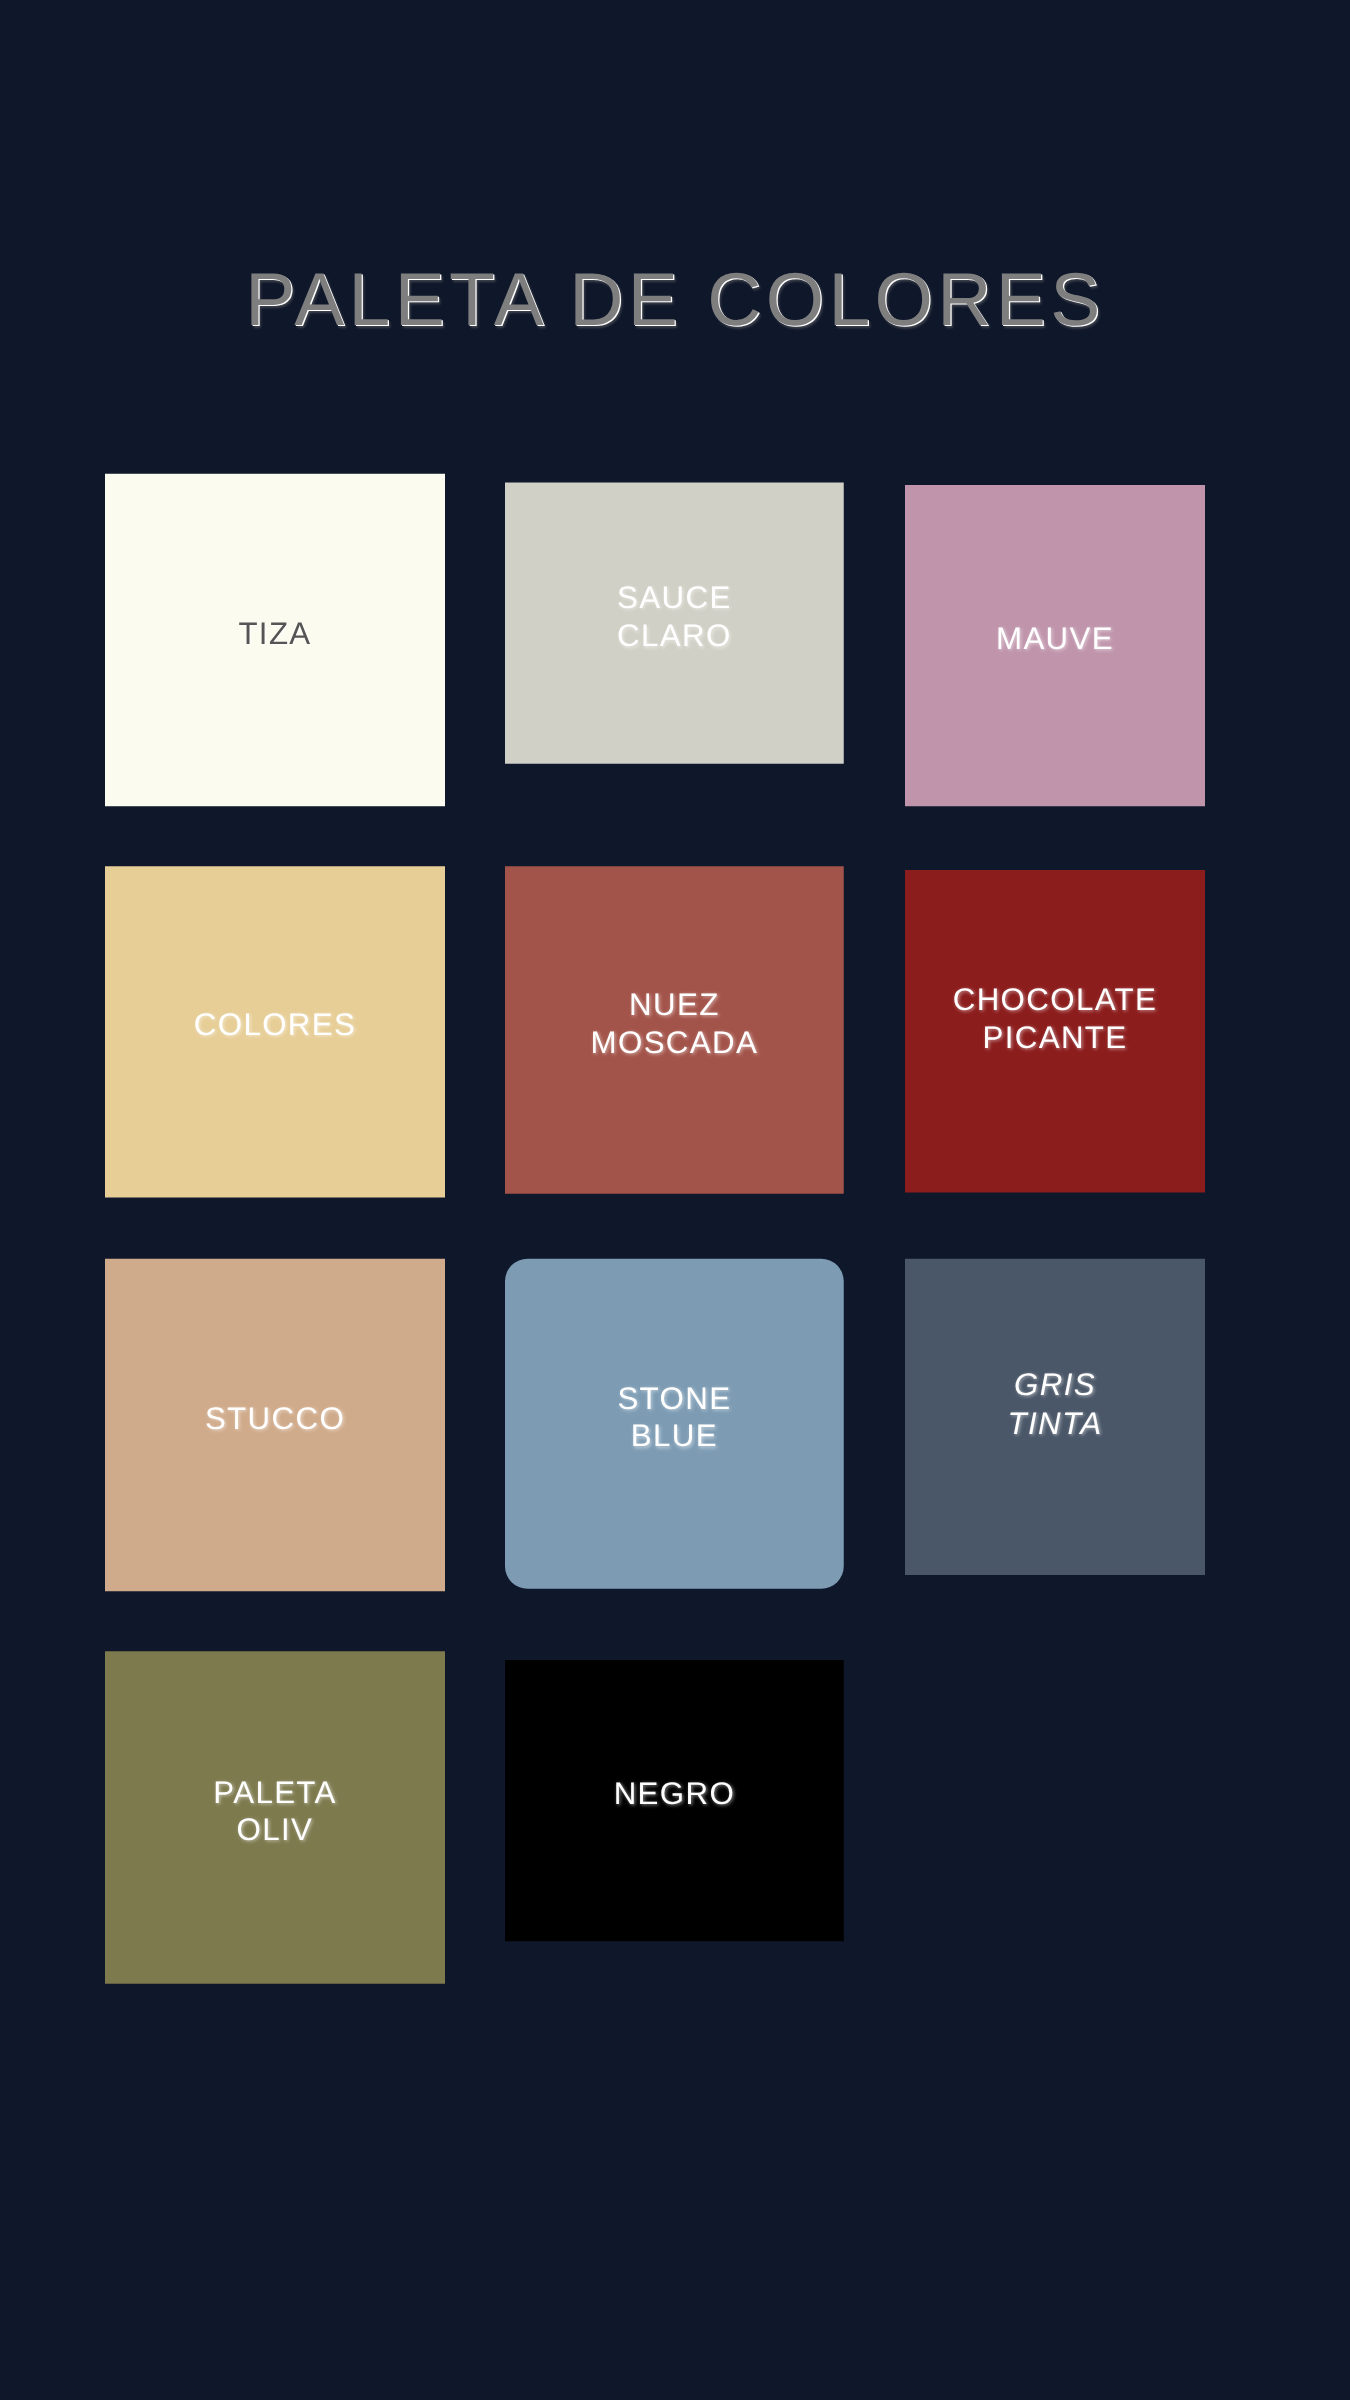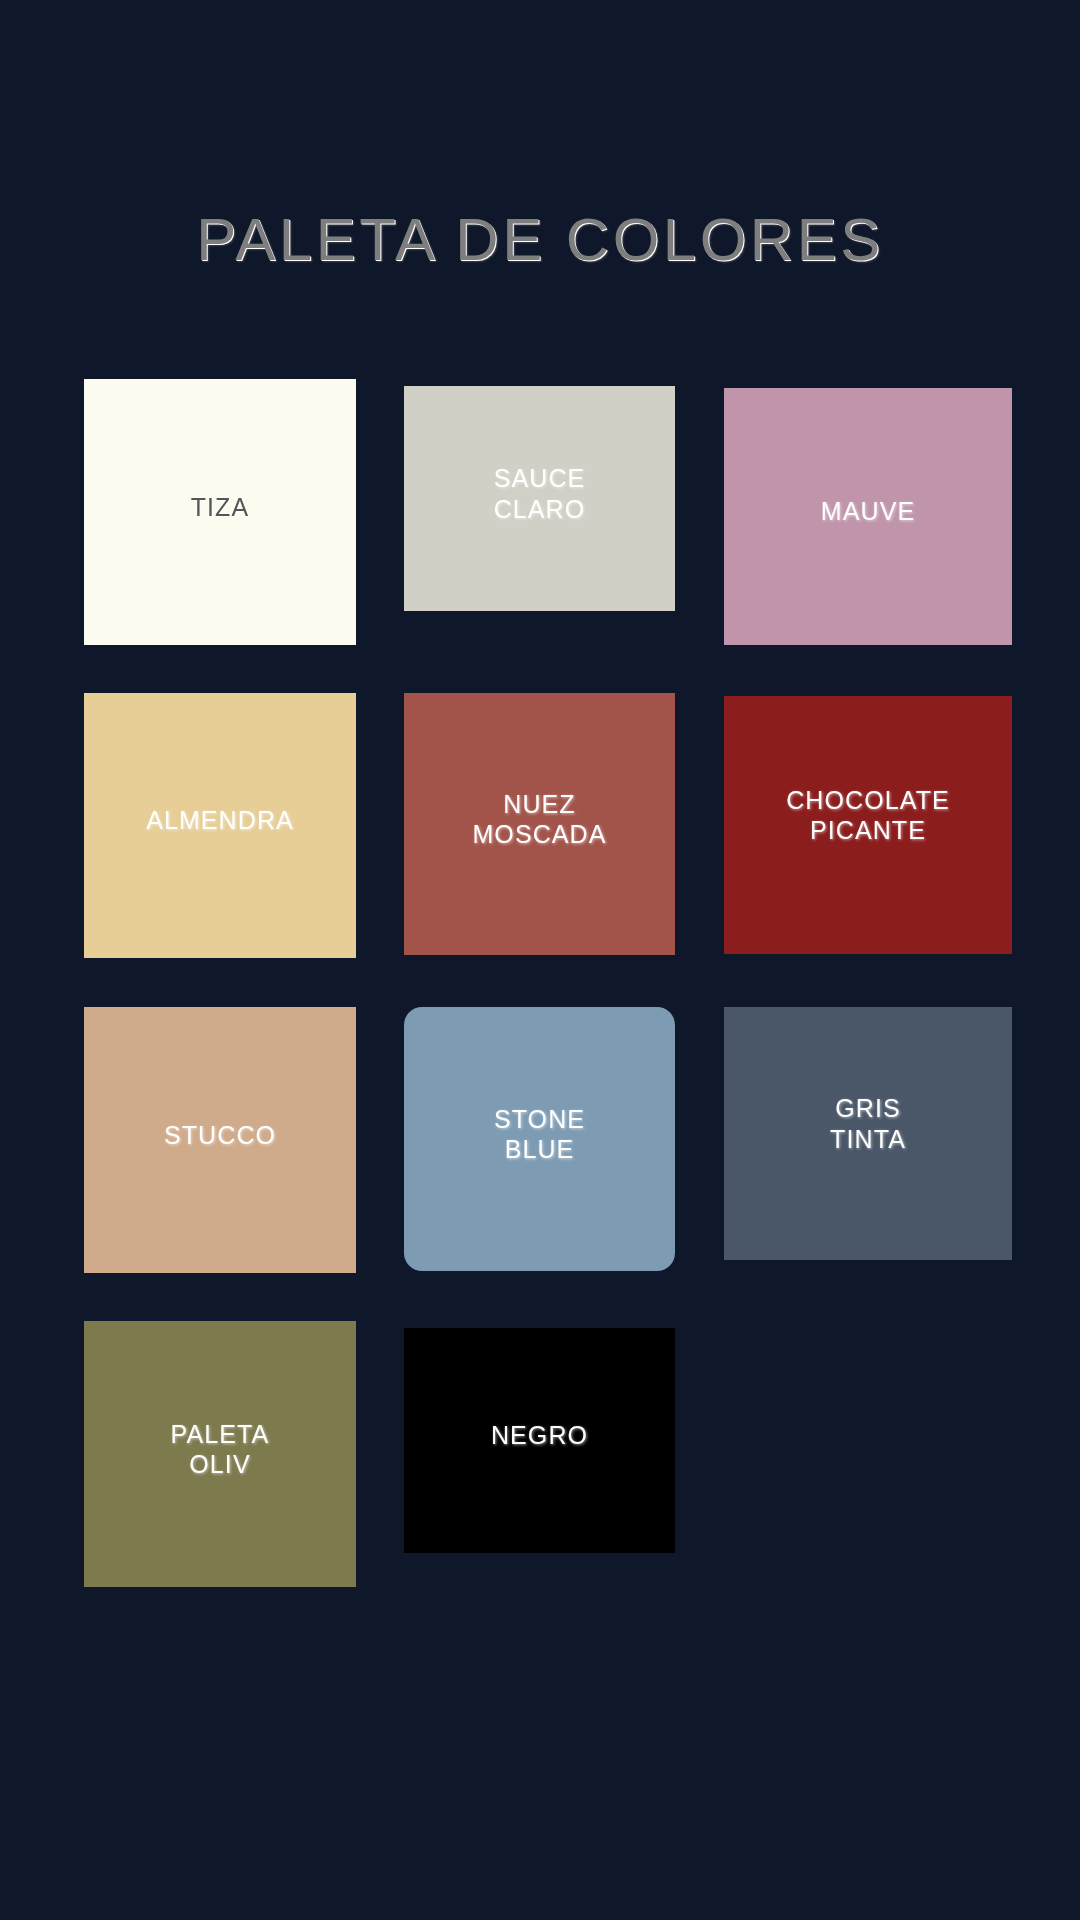--- a/index.html
+++ b/index.html
@@ -62,31 +62,31 @@
     display: flex;
     align-items: center;
     justify-content: center;
     box-sizing: border-box;
     text-align: center;
   }
 
   
   .col-1 { left: 84px;  width: 272px; }
   .col-2 { left: 404px; width: 271px; }
-  .col-3 { left: 724px; width: 288px; }
+  .col-3 { left: 724px; width: 240px; }
 
   
   .h-266 { top: 0px;  height: 266px; }
   .h-259 { top: 7px;  height: 225px; }
   .h-256 { top: 9px;  height: 257px; }
   .h-265 { top: 0px;  height: 265px; }
   .h-262 { top: 0px;  height: 262px; }
   .h-258 { top: 3px;  height: 258px; }
   .h-264 { top: 0px;  height: 264px; }
-  .h-253 { top: 0px;  height: 253px; }
+  .h-253 { top: 0px;  height: 253px; font-style: italic; }
 
   .swatch-label {
     font-family: "Liberation Sans", sans-serif;
     font-size: 25px;
     font-weight: 400;
     letter-spacing: 1.1px;
     line-height: 1.22;
     white-space: pre-line;
     padding: 0 10px;
   }
@@ -123,21 +123,21 @@
         <span class="swatch-label label-light label-pos-mid">SAUCE
 CLARO</span>
       </div>
       <div class="swatch col-3 h-256" style="background-color: rgb(192, 149, 172);">
         <span class="swatch-label label-light label-pos-mid">MAUVE</span>
       </div>
     </div>
 
     <div class="swatch-row">
       <div class="swatch col-1 h-265" style="background-color: rgb(231, 206, 151);">
-        <span class="swatch-label label-light label-pos-mid">ALMENDRA</span>
+        <span class="swatch-label label-light label-pos-mid">COLORES</span>
       </div>
       <div class="swatch col-2 h-262" style="background-color: rgb(163, 84, 74);">
         <span class="swatch-label label-light label-pos-mid">NUEZ
 MOSCADA</span>
       </div>
       <div class="swatch col-3 h-258" style="background-color: rgb(140, 29, 29);">
         <span class="swatch-label label-light label-pos-upper">CHOCOLATE
 PICANTE</span>
       </div>
     </div>

